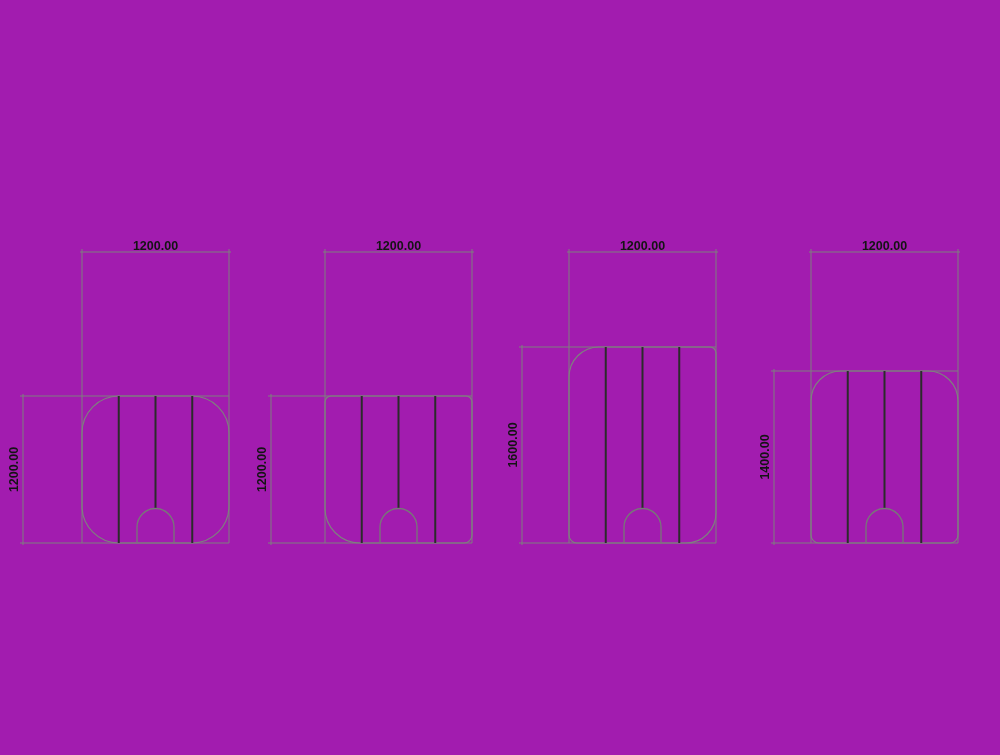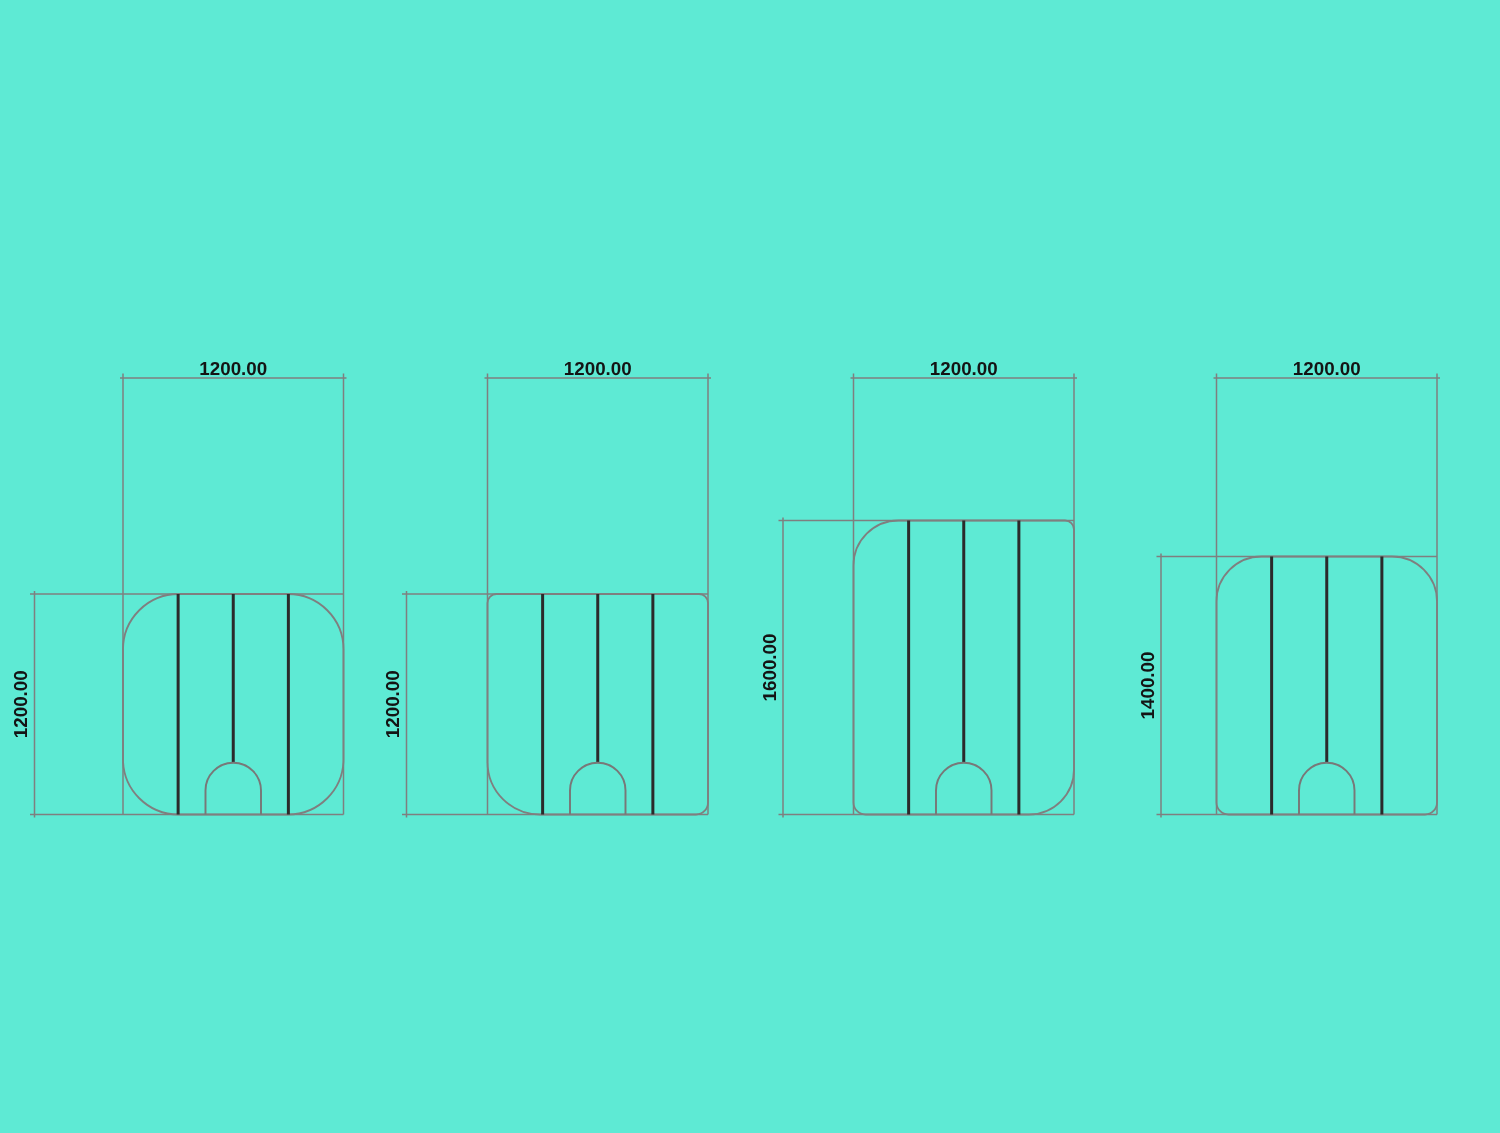--- a/index.html
+++ b/index.html
@@ -8,21 +8,21 @@
     background: #ffffff;
     width: 1000px;
     height: 755px;
     overflow: hidden;
     font-family: "Liberation Sans", sans-serif;
   }
   .canvas-wrap {
     position: relative;
     width: 1000px;
     height: 755px;
-    background: #5eead4;
+    background: #a21caf;
   }
   svg text {
     font-family: "Liberation Sans", "DejaVu Sans", sans-serif;
     font-size: 12.5px;
     font-weight: 700;
     fill: #141414;
   }
 </style>
 </head>
 <body>

